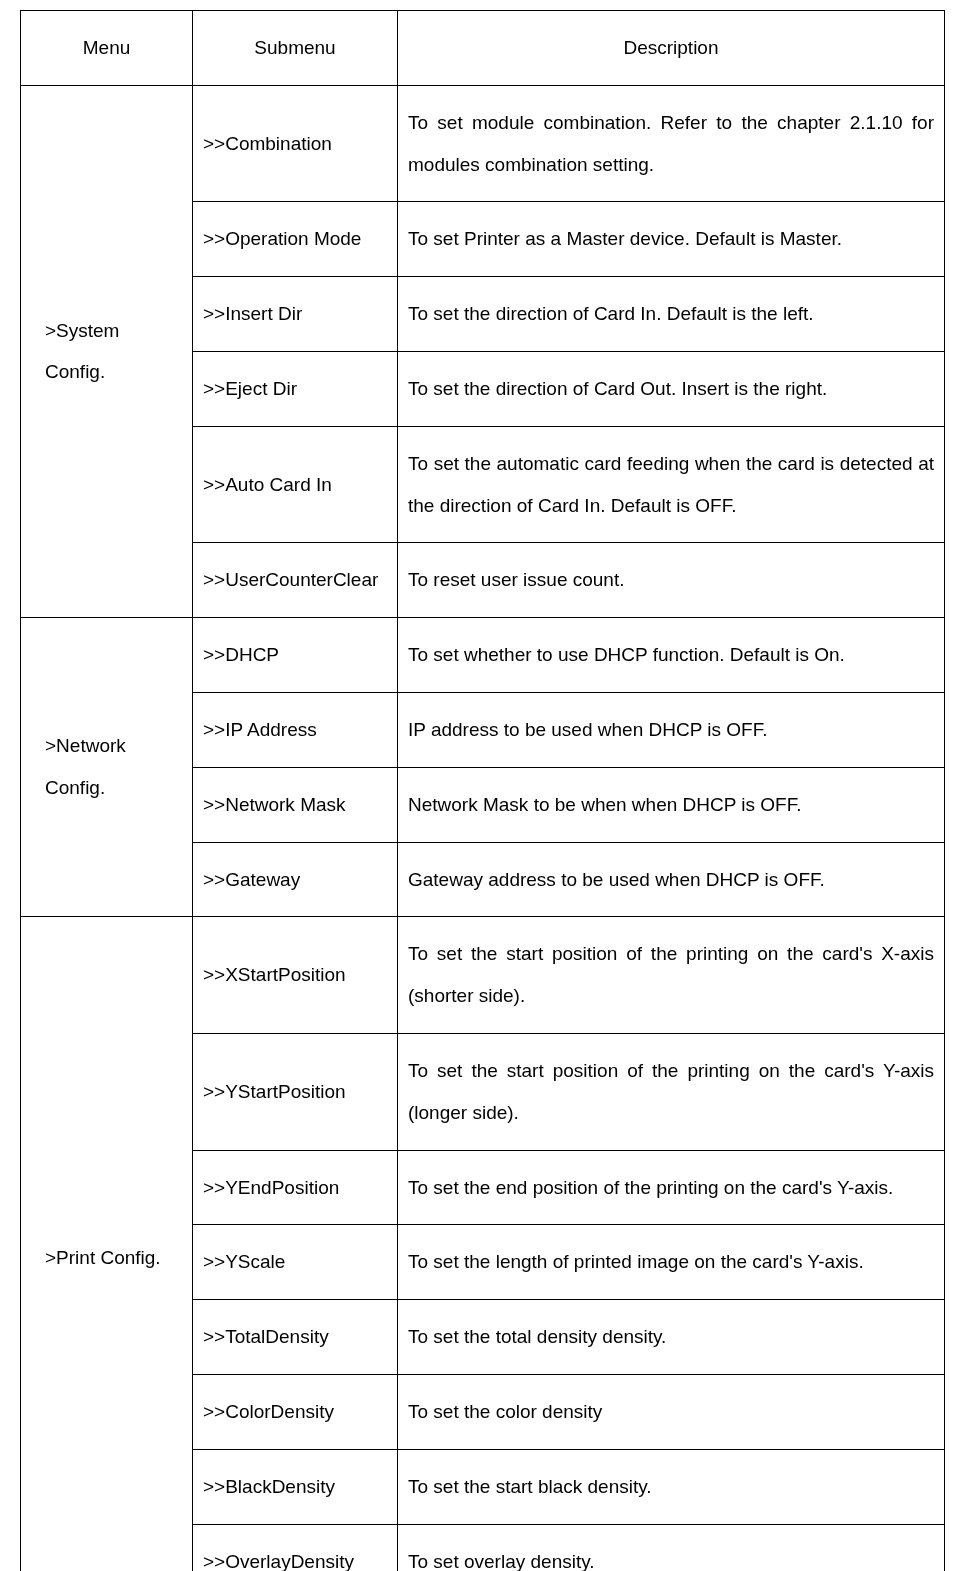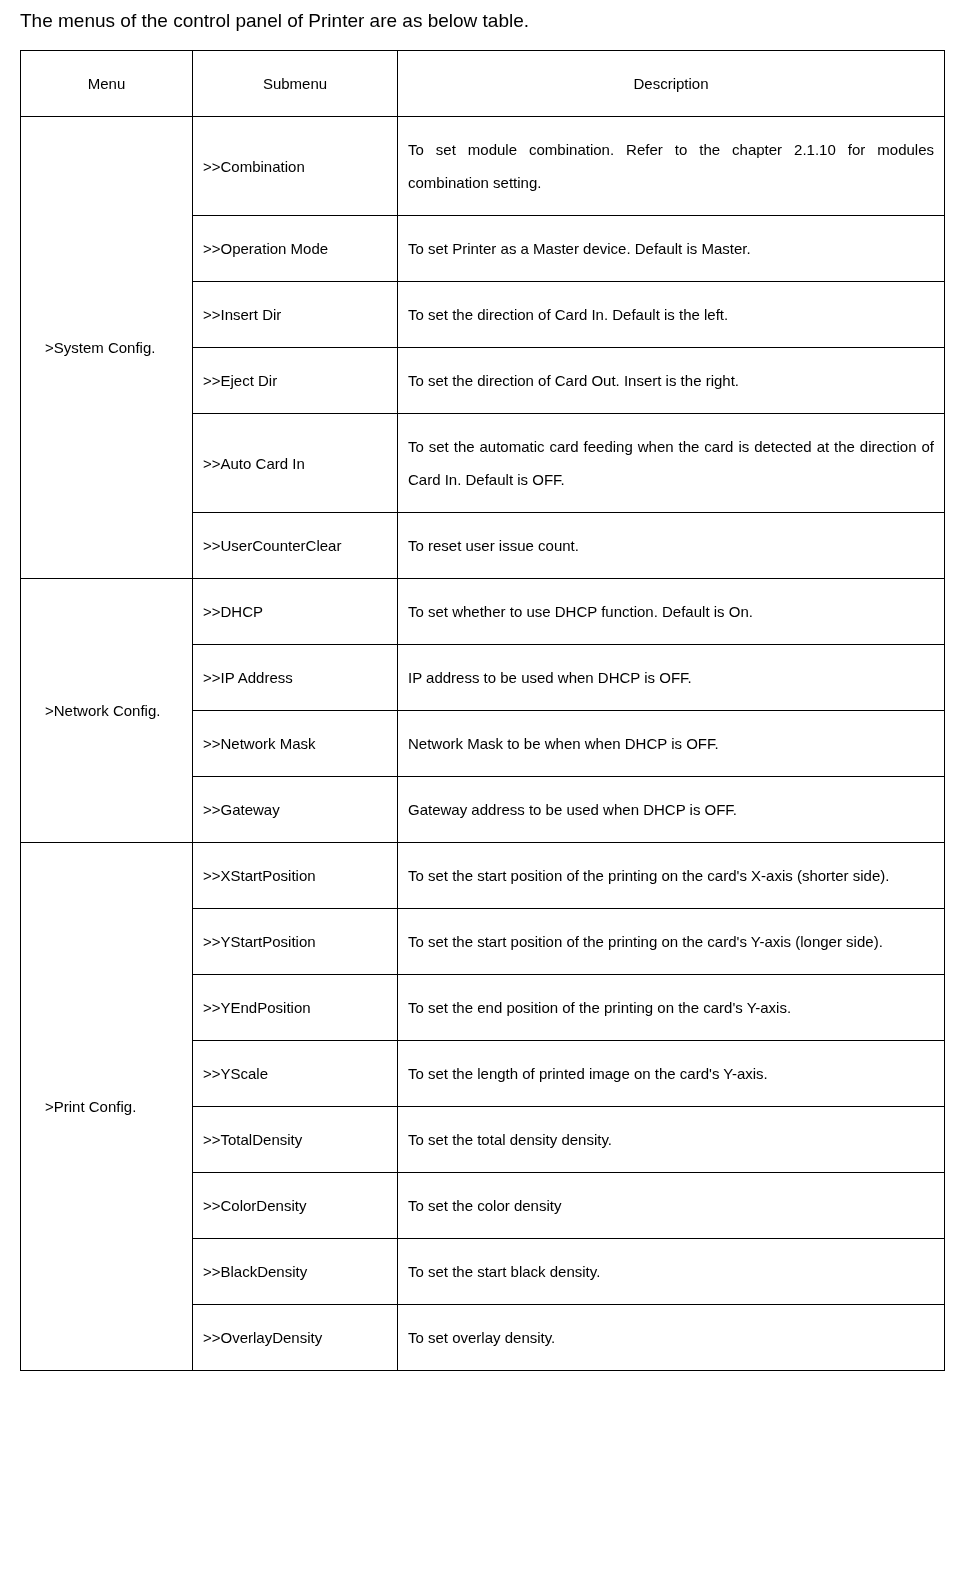--- a/index.html
+++ b/index.html
@@ -25,21 +25,21 @@
     border-collapse: collapse;
     width: 100%;
     table-layout: fixed;
   }
   table.menu-table col.c1 { width: 172px; }
   table.menu-table col.c2 { width: 205px; }
   table.menu-table col.c3 { width: auto; }
   table.menu-table th,
   table.menu-table td {
     border: 1px solid #000;
-    font-size: 15px;
+    font-size: 19px;
     vertical-align: middle;
     padding: 16px 10px 16px 10px;
     line-height: 2.2;
     text-align: left;
   }
   table.menu-table th {
     font-weight: normal;
     text-align: center;
     padding: 16px 6px;
   }
@@ -50,21 +50,20 @@
   table.menu-table td.desc {
     text-align: justify;
     text-justify: inter-word;
   }
 </style>
 </head>
 <body>
 
 <div class="page">
 
-  <p class="intro">The menus of the control panel of Printer are as below table.</p>
 
   <table class="menu-table">
     <colgroup>
       <col class="c1">
         <col class="c2">
         <col class="c3">
     </colgroup>
     <thead>
       <tr>
         <th>Menu</th>

